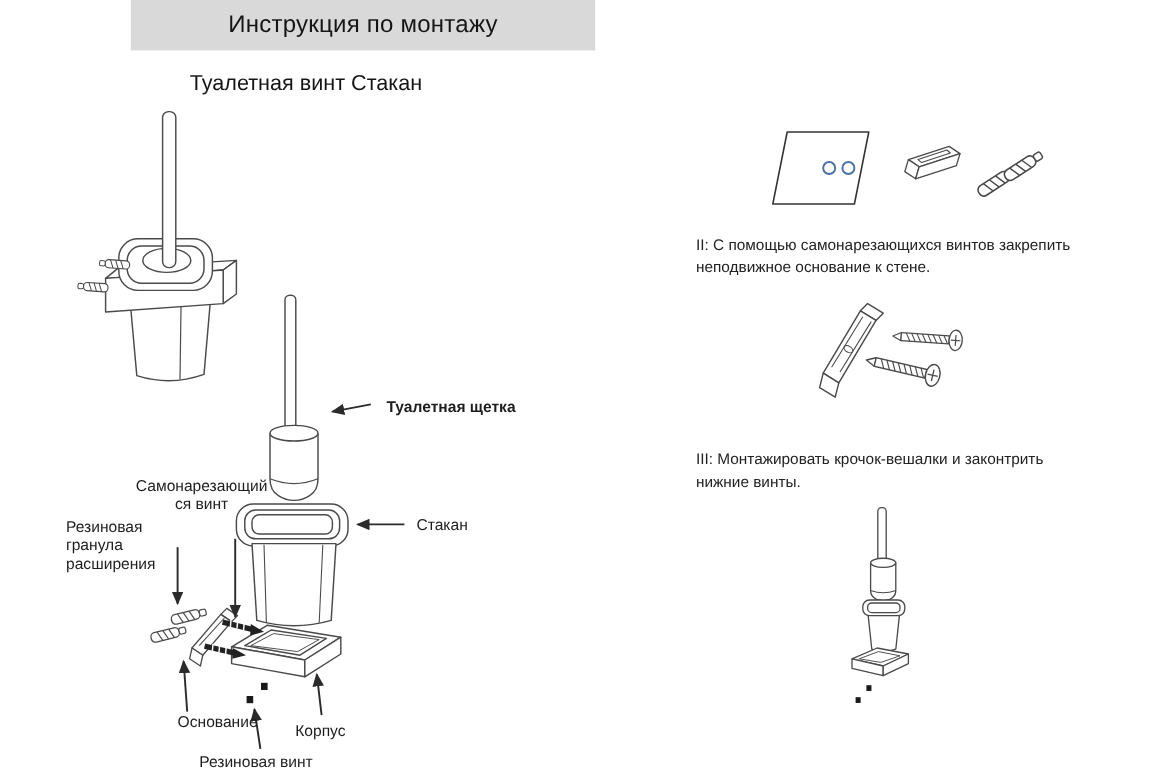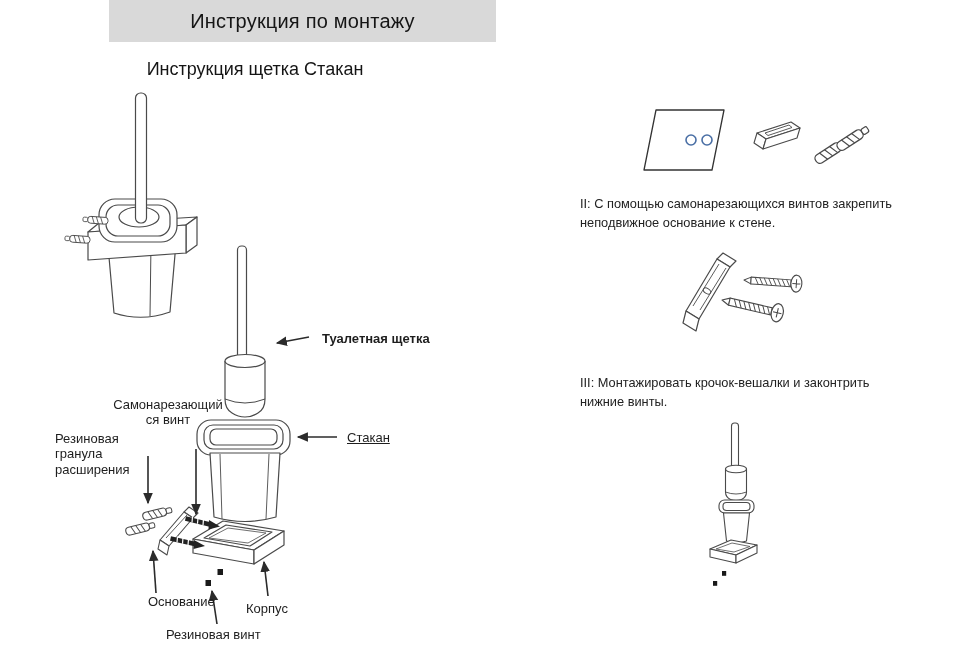--- a/index.html
+++ b/index.html
@@ -14,21 +14,21 @@
   }
   .header-bar span { font-size:20px; color:#151515; letter-spacing:.2px; }
   .product-title {
     position:absolute; left:110px; top:59px; width:290px;
     text-align:center; font-size:18px; color:#151515;
   }
   .lbl { position:absolute; font-size:13px; color:#1e1e1e; line-height:1.18; }
   .lbl-brush   { left:322px; top:331px; width:110px;font-weight:bold; }
   .lbl-screw   { left:110px; top:397px; width:116px; text-align:center; overflow-wrap:break-word; }
   .lbl-granule { left:55px;  top:431px; width:112px; text-align:left; }
-  .lbl-cup     { left:347px; top:430px; width:80px;text-decoration:underline; }
+  .lbl-cup     { left:347px; top:430px; width:80px; }
   .lbl-base    { left:123px; top:594px; width:80px;margin-left:25px; }
   .lbl-body    { left:246px; top:601px; width:70px; }
   .lbl-lock    { left:166px; top:627px; width:110px; }
   .step-text { position:absolute; font-size:12.8px; color:#222222; line-height:1.45; }
   .step-1 { left:568px; top:24px;  width:402px; text-align:center; }
   .step-2 { left:580px; top:195px; width:312px; text-align:left; }
   .step-3 { left:580px; top:374px; width:302px; text-align:left; }
 </style>
 </head>
 <body>
@@ -156,21 +156,21 @@
       <path d="M716 549 L732 543 L750 546.5 L734 552 Z" fill="none" stroke-width="0.8"></path>
       <rect x="722" y="571" width="4.2" height="4.8" fill="#1a1a1a" stroke="none"></rect>
       <rect x="713" y="581" width="4.2" height="4.8" fill="#1a1a1a" stroke="none"></rect>
     </g>
   </svg>
 
   <div class="header-bar">
     <span>Инструкция по монтажу</span>
   </div>
 
-  <div class="product-title">Инструкция щетка Стакан</div>
+  <div class="product-title">Туалетная винт Стакан</div>
 
   <div class="lbl lbl-brush">Туалетная щетка</div>
   <div class="lbl lbl-screw">Самонарезающийся винт</div>
   <div class="lbl lbl-granule">Резиновая гранула расширения</div>
   <div class="lbl lbl-cup">Стакан</div>
   <div class="lbl lbl-base">Основание</div>
   <div class="lbl lbl-body">Корпус</div>
   <div class="lbl lbl-lock">Резиновая винт</div>
 
   <div class="step-text step-3">III: Монтажировать крочок-вешалки и законтрить нижние винты.</div>

